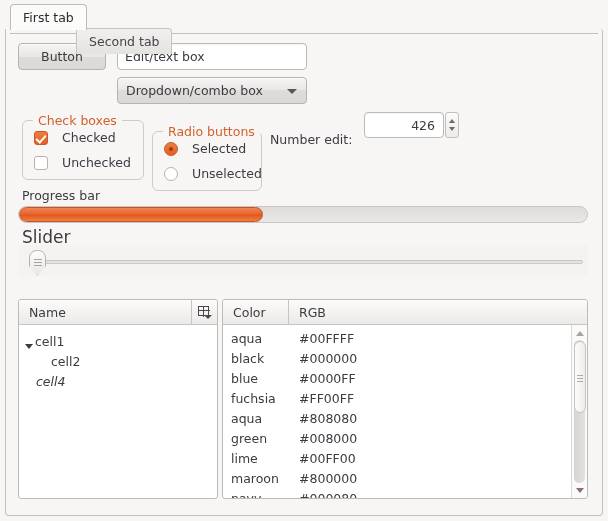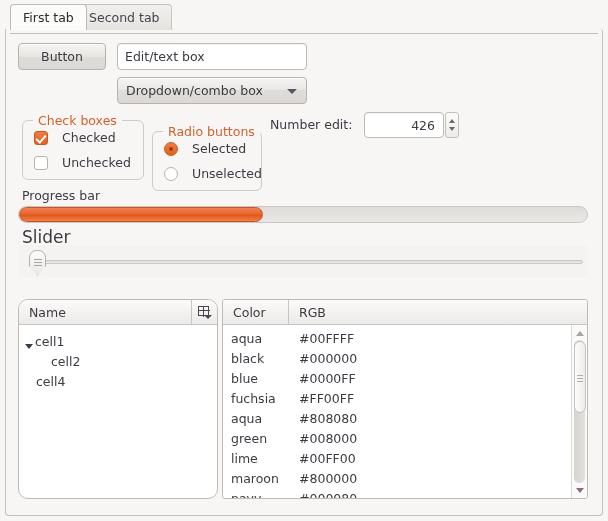--- a/index.html
+++ b/index.html
@@ -21,21 +21,21 @@
     padding: 4px 12px 5px 12px;
     border: 1px solid #c3c0bd;
     border-bottom: none;
     border-radius: 4px 4px 0 0;
     font-size: 12.5px; line-height: 17px;
     color: #3b3b42; cursor: default; white-space: nowrap;
   }
   .tab.active { left: 5px; background: #fbfbfa; border-color: #bdbab7; z-index: 3; color: #2b2b30; }
   .tab.inactive { left: 71px; background: #eceae8;
     background-image: linear-gradient(to bottom, #f2f0ee, #e5e3e0);
-    border-color: #c7c4c1; z-index: 2; color: #45454c; }
+    border-color: #c7c4c1; z-index: 2; color: #45454c; margin-top: 24px; }
   .tabstrip-line { position: absolute; left: 5px; right: 5px; top: 29px; height: 1px; background: #c3c0bd; z-index: 1; }
 
   
   .panel {
     position: absolute; left: 5px; top: 29px; width: 598px; height: 487px;
     background: #f7f6f5;
     border: 1px solid #c3c0bd; border-top: none;
     border-radius: 0 3px 4px 4px;
   }
   .panel-top-white { position: absolute; left: 0; top: -1px; width: 66px; height: 1px; background: #fbfbfa; }
@@ -104,21 +104,21 @@
   .rb.on {
     border: 1px solid #c55a24;
     background-image: linear-gradient(to bottom, #ee7d45, #e4601f);
   }
   .rb.on::after {
     content: ""; position: absolute; left: 4px; top: 4px; width: 4px; height: 4px;
     border-radius: 50%; background: #9b3d12;
   }
 
   
-  .numlabel { position: absolute; left: 270px; top: 117px; font-size: 12.5px; color: #3b3b42; }
+  .numlabel { position: absolute; left: 270px; top: 132px; font-size: 12.5px; color: #3b3b42; }
   .spin {
     position: absolute; left: 364px; top: 112px; width: 80px; height: 26px;
     border: 1px solid #bdbab7; border-radius: 4px; background: #fff;
     display: flex; align-items: center; justify-content: flex-end; padding-right: 8px;
     font-size: 12.5px; color: #3b3b42;
     box-shadow: inset 0 1px 1px rgba(0,0,0,0.05);
   }
   .spin-btns {
     position: absolute; left: 445px; top: 112px; width: 14px; height: 26px;
     border: 1px solid #c3c0bd; border-radius: 3px;
@@ -158,21 +158,21 @@
     border-radius: 8px 8px 9px 9px;
     background-image: linear-gradient(to bottom, #fcfcfb, #e9e7e5);
     clip-path: polygon(0 0, 100% 0, 100% 62%, 50% 100%, 0 62%);
   }
   .slider-thumb .grip { position: absolute; left: 4px; top: 8px; width: 8px; height: 1px; background: #a9a5a1;
     box-shadow: 0 3px 0 #a9a5a1, 0 6px 0 #a9a5a1; }
 
   
   .treebox {
     position: absolute; left: 18px; top: 299px; width: 200px; height: 200px;
-    border: 1px solid #bdbab7; border-radius: 10px; background: #fff; overflow: hidden;
+    border: 1px solid #bdbab7; border-radius: 3px; background: #fff; overflow: hidden;
   }
   .tree-header {
     position: absolute; left: 0; top: 0; right: 0; height: 25px;
     background-image: linear-gradient(to bottom, #fbfbfa, #eceae8);
     border-bottom: 1px solid #c7c4c1;
     display: flex; align-items: center;
   }
   .tree-header .hname { flex: 1; padding-left: 10px; font-size: 12.5px; color: #3b3b42; }
   .tree-header .hbtn {
     width: 26px; height: 100%; border-left: 1px solid #c7c4c1;
@@ -182,21 +182,21 @@
   .grid-icon .bx { position: absolute; left: 0; top: 0; width: 11px; height: 10px; border: 1px solid #4a4650; }
   .grid-icon .bx::before { content: ""; position: absolute; left: 0; top: 3px; width: 11px; height: 1px; background: #4a4650; }
   .grid-icon .bx::after { content: ""; position: absolute; left: 4px; top: 0; width: 1px; height: 10px; background: #4a4650; }
   .grid-icon .cv { position: absolute; right: -1px; bottom: -1px; width: 0; height: 0;
     border-left: 4px solid transparent; border-right: 4px solid transparent; border-top: 4px solid #4a4650; }
 
   .tree-body { position: absolute; left: 0; top: 25px; right: 0; bottom: 0; padding-top: 4px; }
   .tree-row { height: 20px; display: flex; align-items: flex-end; font-size: 12.5px; color: #3b3b42; white-space: nowrap; }
   .tree-row.lvl0 { padding-left: 6px; }
   .tree-row.lvl1 { padding-left: 32px; }
-  .tree-row.noexp { padding-left: 17px; }
+  .tree-row.noexp { padding-left: 17px; font-style: italic; }
   .tw {
     width: 0; height: 0; margin-right: 2px; flex: none;
     border-left: 4px solid transparent; border-right: 4px solid transparent; border-top: 5px solid #3b3b42;
   }
 
   
   .tablebox {
     position: absolute; left: 222px; top: 299px; width: 366px; height: 200px;
     border: 1px solid #bdbab7; border-radius: 3px; background: #fff; overflow: hidden;
   }

